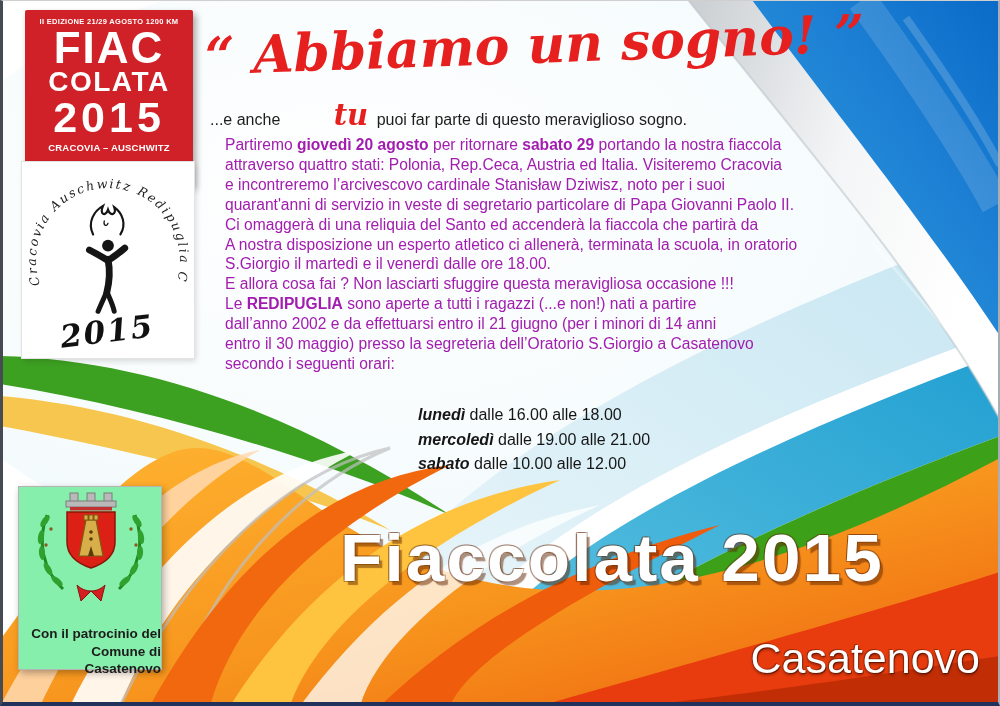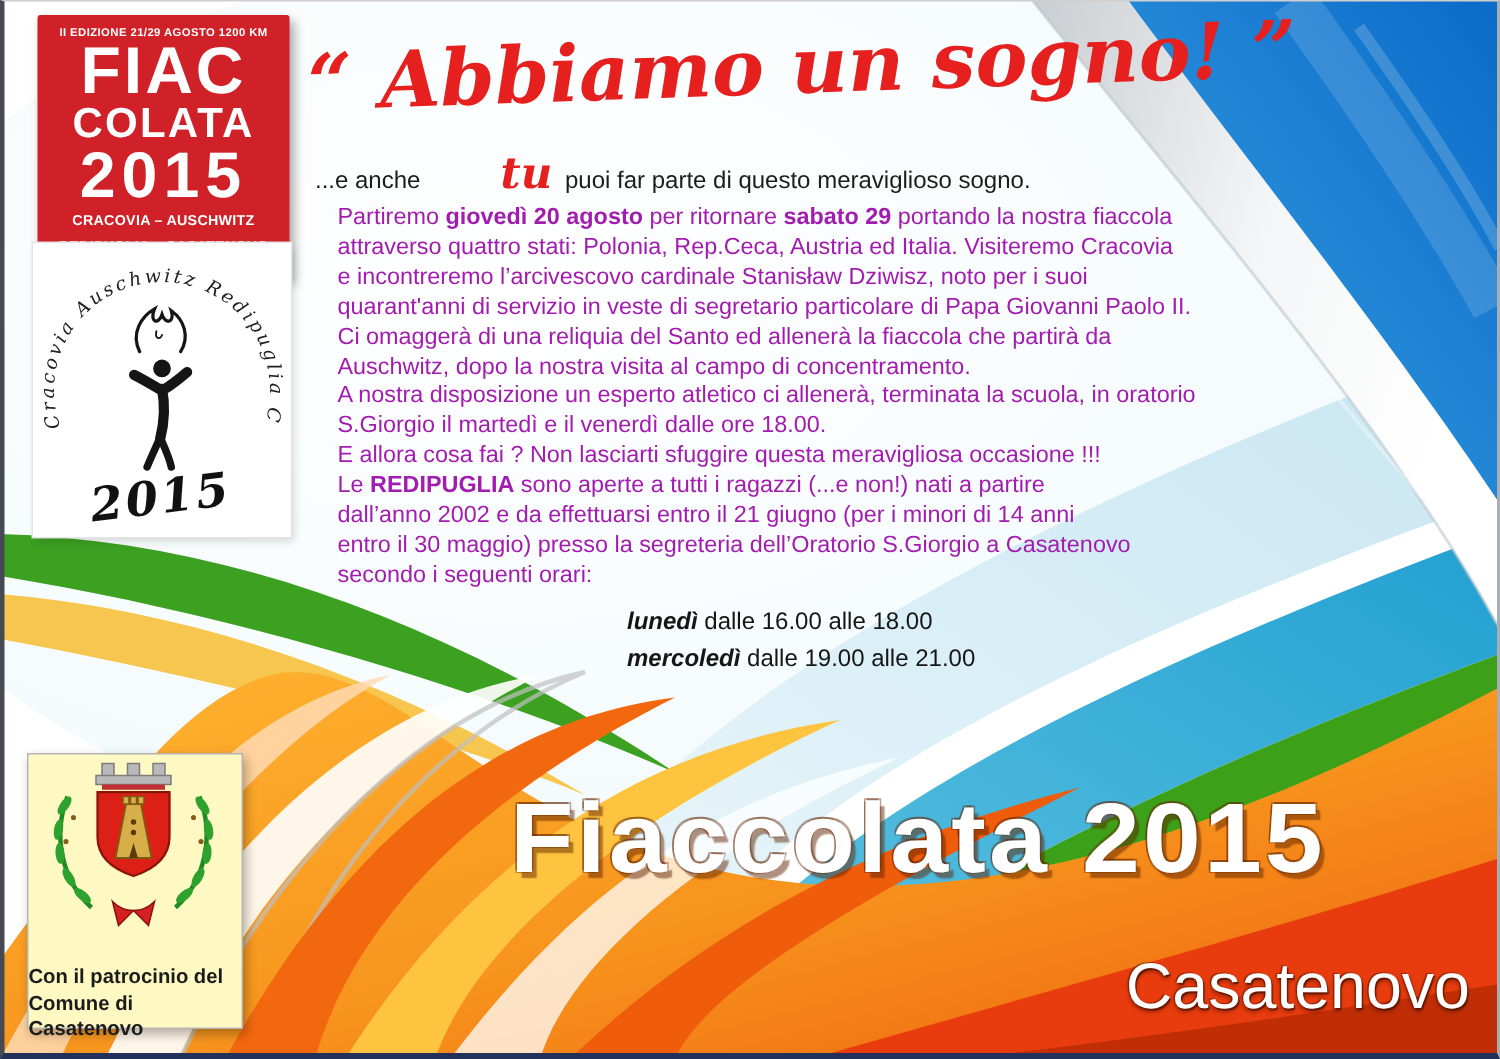--- a/index.html
+++ b/index.html
@@ -38,22 +38,22 @@
 
   .body-text{position:absolute;left:210px;top:135px;z-index:10;font-size:15.6px;line-height:19.9px;
              color:#a21caf;margin-left:15px;}
   .body-text .rl{white-space:pre;}
 
   .schedule{position:absolute;left:390px;top:403px;z-index:10;font-size:16px;line-height:24.5px;color:#161616;margin-left:28px;}
   .schedule .rl{white-space:pre;}
   .schedule b{font-style:italic;}
 
   
-  .crest-box{position:absolute;left:18px;top:502px;width:142px;height:182px;z-index:10;background:#fef9c3;
-             border:1px solid #b4b4b4;box-shadow:2px 3px 7px rgba(0,0,0,.3);text-align:left;}
+  .crest-box{position:absolute;left:18px;top:486px;width:142px;height:182px;z-index:10;background:#86efac;
+             border:1px solid #b4b4b4;box-shadow:2px 3px 7px rgba(0,0,0,.3);text-align:right;}
   .crest-cap{font-size:13.5px;font-weight:600;color:#1c1c1c;line-height:1.3;}
 
   .big-title{position:absolute;left:340px;top:520px;z-index:10;font-size:66px;font-weight:bold;
              color:#fff;letter-spacing:2px;white-space:nowrap;transform:scaleX(1.05);transform-origin:left;
              text-shadow:3px 4px 1px rgba(95,35,0,.5),-1px -1px 0 rgba(95,35,0,.4),
                          1px -1px 0 rgba(95,35,0,.4),-1px 1px 0 rgba(95,35,0,.4);}
   .location{position:absolute;right:20px;top:634px;z-index:10;font-size:43px;color:#fff;white-space:nowrap;
             text-shadow:0 2px 3px rgba(60,10,0,.55),1px 1px 0 rgba(90,25,0,.7),-1px -1px 0 rgba(90,25,0,.5);}
 </style>
 </head>
@@ -158,34 +158,34 @@
     <span>...e anche </span>
     <span class="em">tu</span>
     <span> puoi far parte di questo meraviglioso sogno.</span>
   </div>
 
   <div class="body-text">
       <div class="rl">Partiremo <b>giovedì 20 agosto</b> per ritornare <b>sabato 29</b> portando la nostra fiaccola</div>
       <div class="rl">attraverso quattro stati: Polonia, Rep.Ceca, Austria ed Italia. Visiteremo Cracovia</div>
       <div class="rl">e incontreremo l’arcivescovo cardinale Stanisław Dziwisz, noto per i suoi</div>
       <div class="rl">quarant'anni di servizio in veste di segretario particolare di Papa Giovanni Paolo II.</div>
-      <div class="rl">Ci omaggerà di una reliquia del Santo ed allenerà la fiaccola che partirà da</div>
-      <div class="rl">Auschwitz, dopo la nostra visita al campo di concentramento.</div>
+      <div class="rl">Ci omaggerà di una reliquia del Santo ed accenderà la fiaccola che partirà da</div>
       <div class="rl">A nostra disposizione un esperto atletico ci allenerà, terminata la scuola, in oratorio</div>
       <div class="rl">S.Giorgio il martedì e il venerdì dalle ore 18.00.</div>
       <div class="rl">E allora cosa fai ? Non lasciarti sfuggire questa meravigliosa occasione !!!</div>
       <div class="rl">Le <b>REDIPUGLIA</b> sono aperte a tutti i ragazzi (...e non!) nati a partire</div>
       <div class="rl">dall’anno 2002 e da effettuarsi entro il 21 giugno (per i minori di 14 anni</div>
       <div class="rl">entro il 30 maggio) presso la segreteria dell’Oratorio S.Giorgio a Casatenovo</div>
       <div class="rl">secondo i seguenti orari:</div>
     </div>
 
   <div class="schedule">
       <div class="rl"><b>lunedì</b> dalle 16.00 alle 18.00</div>
       <div class="rl"><b>mercoledì</b> dalle 19.00 alle 21.00</div>
+      <div class="rl"><b>sabato</b> dalle 10.00 alle 12.00</div>
     </div>
 
   <div class="crest-box">
     <svg width="140" height="134" viewBox="0 0 140 134">
       <g transform="translate(70,6)">
         <g fill="#b9b9b9" stroke="#7d7d7d" stroke-width="1">
           <rect x="-21" y="0" width="8" height="9"></rect>
             <rect x="-4" y="0" width="8" height="9"></rect>
           <rect x="13" y="0" width="8" height="9"></rect>
             <rect x="-25" y="8" width="50" height="6"></rect>

